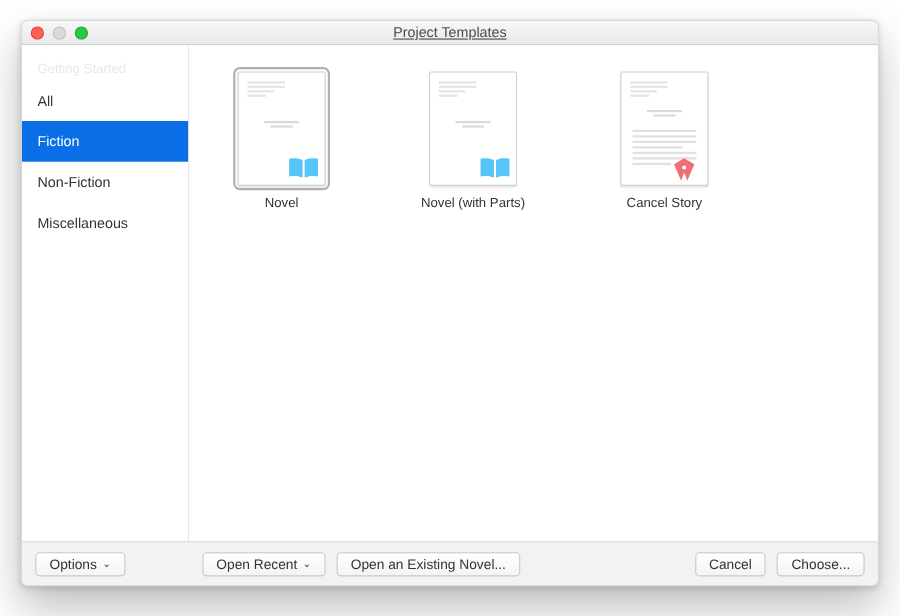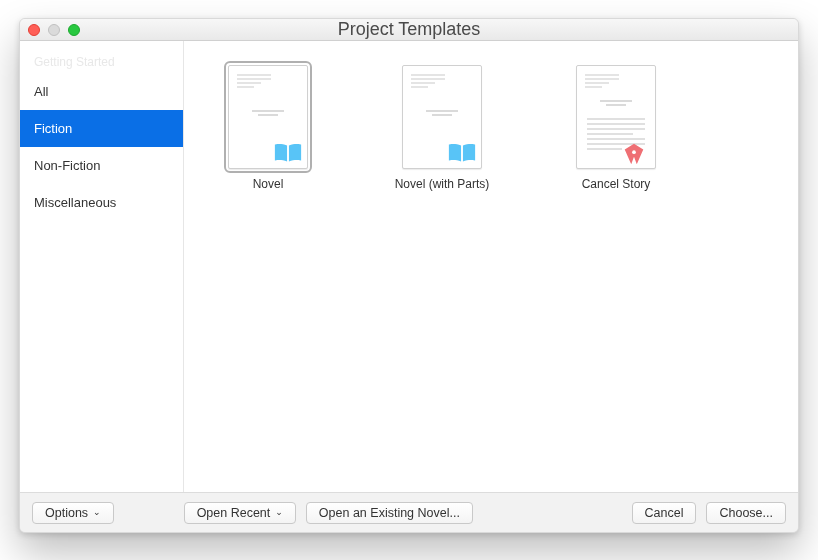--- a/index.html
+++ b/index.html
@@ -37,30 +37,31 @@
   .traffic {
     position: absolute;
     left: 8px; top: 5px;
     display: flex; gap: 8px;
   }
   .dot { width: 12px; height: 12px; border-radius: 50%; }
   .dot.red { background: #ff5f57; border: 0.5px solid #e23f35; }
   .dot.yellow { background: #dadada; border: 0.5px solid #c0c0c0; }
   .dot.green { background: #28c840; border: 0.5px solid #1da82f; }
   .title-text {
-    font-size: 18px;
+    font-size: 13px;
     color: #4a4a4a;
+    text-decoration: underline;
   }
   .body {
     flex: 1;
     display: flex;
     background: #fff;
   }
   .sidebar {
-    width: 164px;
+    width: 152px;
     background: #fff;
     border-right: 1px solid #e6e6e6;
     display: flex;
     flex-direction: column;
     padding-top: 4px;
   }
   .sidebar-header {
     font-size: 12px;
     color: #e8e8e8;
     padding: 10px 14px 4px 14px;

